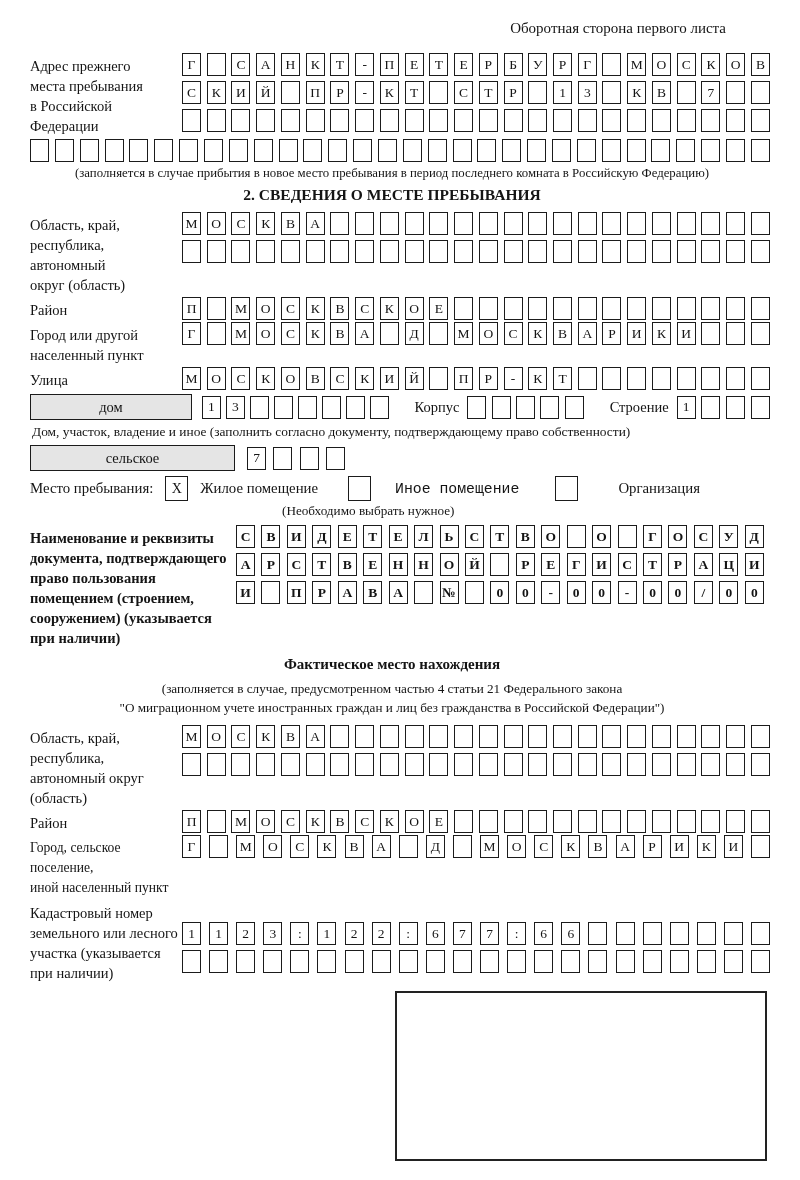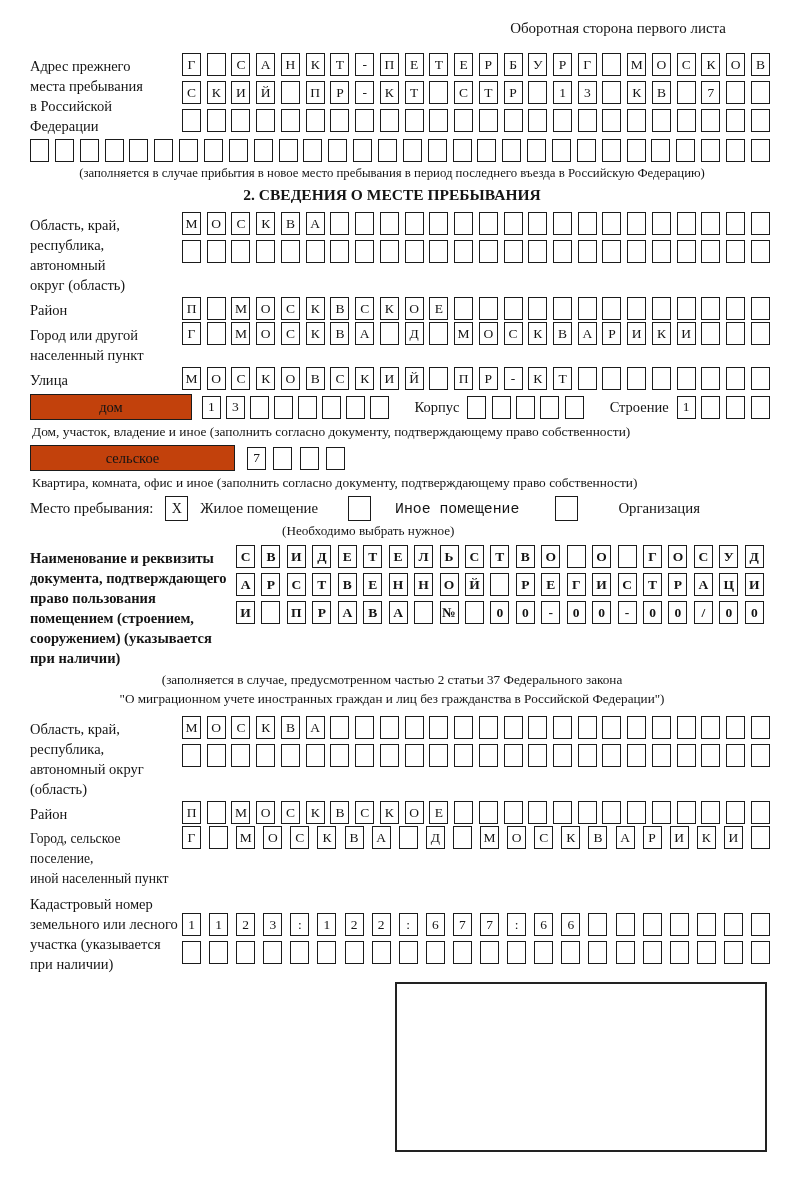--- a/index.html
+++ b/index.html
@@ -35,21 +35,21 @@
   .caption.left { margin:3px 0 5px 2px; font-size:13.4px; }
 
   .sec-title { text-align:center; font-weight:bold; font-size:15.5px; margin:4px 0 8px 0; }
   .sub-title { text-align:center; font-weight:bold; font-size:15px; margin:8px 0 6px 0; }
   .sub-caption { text-align:center; font-size:13.2px; line-height:19px; white-space:pre-line; margin-bottom:8px; }
 
   
   .houserow { display:flex; align-items:center; width:740px; margin:4px 0 3px 0; }
   .widebox {
     border:1.8px solid #1b1b1b; height:26px; display:flex; align-items:center; justify-content:center;
-    font-size:14.5px; background:#c2410c;
+    font-size:14.5px; background:#e5e5e5;
   }
   .box-dom { width:170px; margin-right:10px; }
   .box-kv  { width:205px; margin-right:12px; }
   .g8 { width:196px; } .g5 { width:122px; } .g4 { width:98px; }
   .inlinelbl { font-size:14.5px; margin:0 8px 0 26px; }
 
   
   .stayrow { display:flex; align-items:center; width:740px; margin:5px 0 2px 0; font-size:14.8px; }
   .chk {
     width:23px; height:25px; border:1.8px solid #1b1b1b; background:#fff;
@@ -182,21 +182,21 @@
       <span class="cell"></span>
       <span class="cell"></span>
       <span class="cell"></span>
       <span class="cell"></span>
       <span class="cell"></span>
       <span class="cell"></span>
       <span class="cell"></span>
       <span class="cell"></span>
       <span class="cell"></span>
     </div>
-  <div class="caption center">(заполняется в случае прибытия в новое место пребывания в период последнего въезда в Российскую Федерацию)</div>
+  <div class="caption center">(заполняется в случае прибытия в новое место пребывания в период последнего комната в Российскую Федерацию)</div>
 
   <div class="sec-title">2. СВЕДЕНИЯ О МЕСТЕ ПРЕБЫВАНИЯ</div>
 
   <div class="field">
     <div class="flabel">Область, край,
 республика,
 автономный
 округ (область)</div>
     <div class="rows">
       <div class="cellrow w588">
@@ -377,21 +377,20 @@
 
   <div class="houserow">
     <div class="widebox box-kv">сельское</div>
     <div class="cellrow g4">
         <span class="cell">7</span>
         <span class="cell"></span>
         <span class="cell"></span>
         <span class="cell"></span>
       </div>
   </div>
-  <div class="caption left">Квартира, комната, офис и иное (заполнить согласно документу, подтверждающему право собственности)</div>
 
   <div class="stayrow">
     <span>Место пребывания:</span>
     <span class="chk" style="margin-left:12px;">X</span>
     <span style="margin-left:12px;">Жилое помещение</span>
     <span class="chk" style="margin-left:30px;"></span>
     <span style="margin-left:24px;font-family:Liberation Mono, monospace;">Иное помещение</span>
     <span class="chk" style="margin-left:36px;"></span>
     <span style="margin-left:40px;">Организация</span>
   </div>
@@ -470,21 +469,22 @@
           <span class="cell">-</span>
           <span class="cell">0</span>
           <span class="cell">0</span>
           <span class="cell">/</span>
           <span class="cell">0</span>
           <span class="cell">0</span>
         </div>
     </div>
   </div>
 
-  <div class="sub-caption">(заполняется в случае, предусмотренном частью 2 статьи 37 Федерального закона
+  <div class="sub-title">Фактическое место нахождения</div>
+  <div class="sub-caption">(заполняется в случае, предусмотренном частью 4 статьи 21 Федерального закона
 "О миграционном учете иностранных граждан и лиц без гражданства в Российской Федерации")</div>
 
   <div class="field">
     <div class="flabel">Область, край,
 республика,
 автономный округ
 (область)</div>
     <div class="rows">
       <div class="cellrow w588">
           <span class="cell">М</span>

